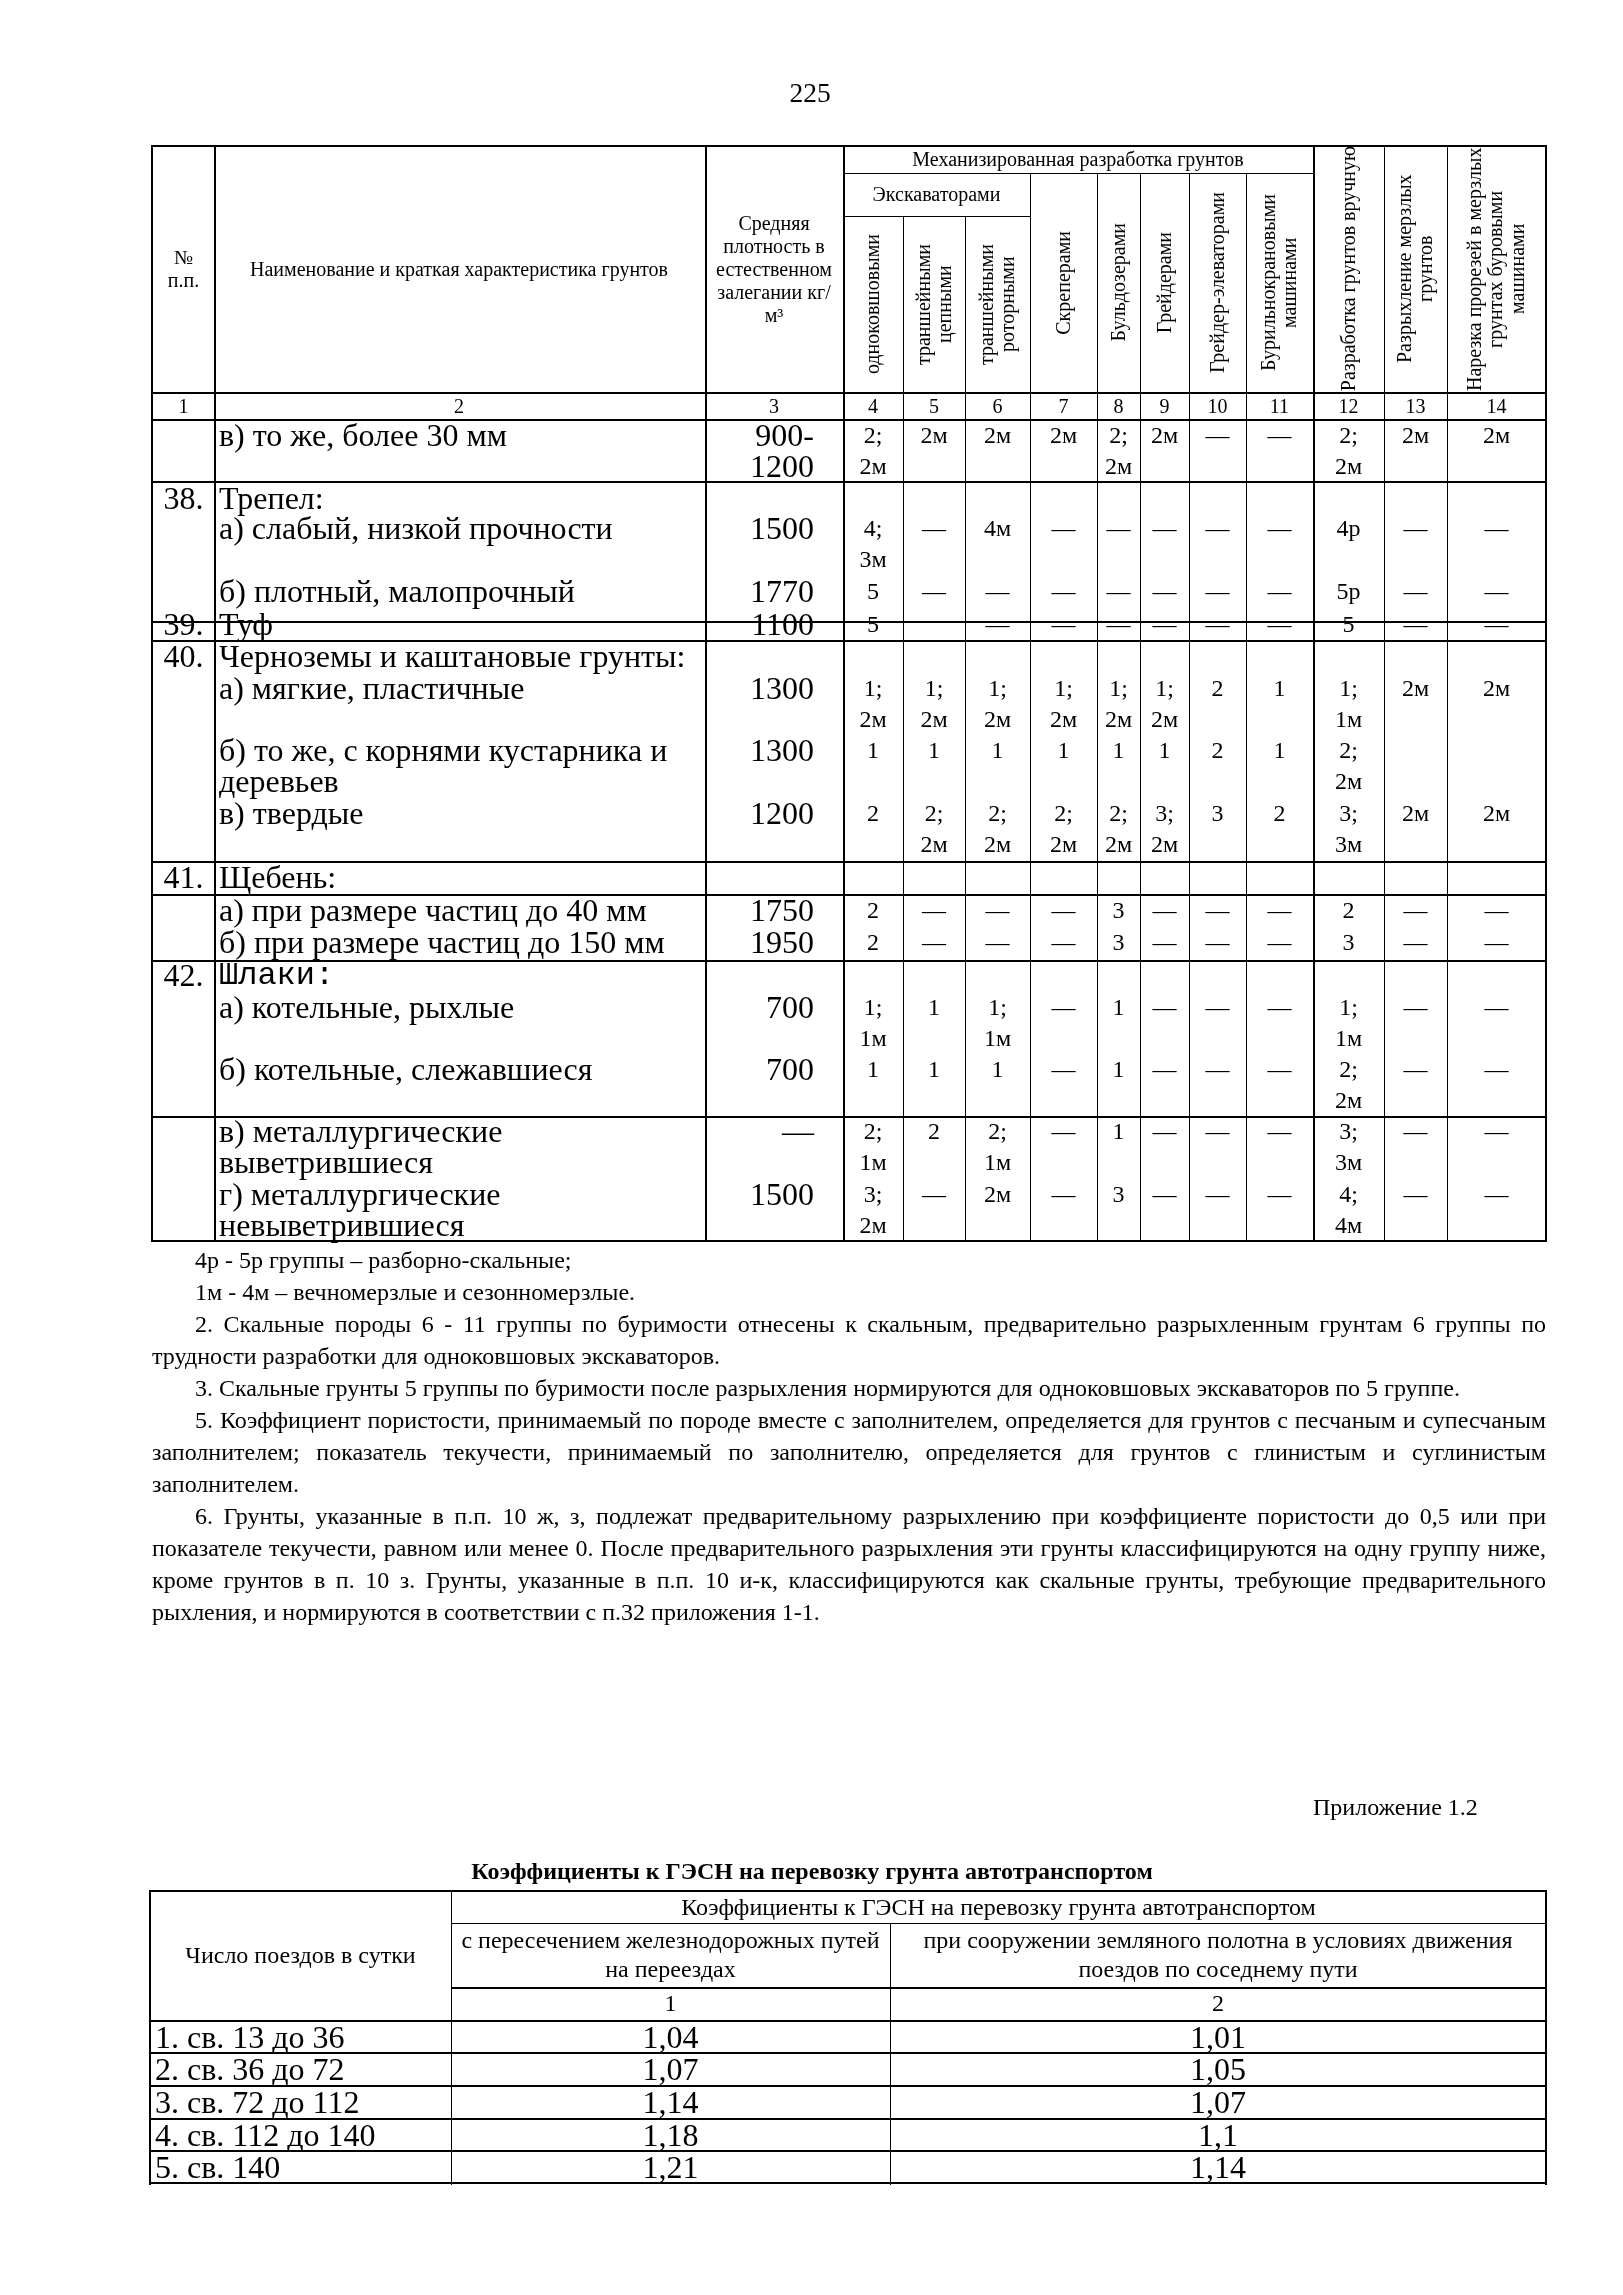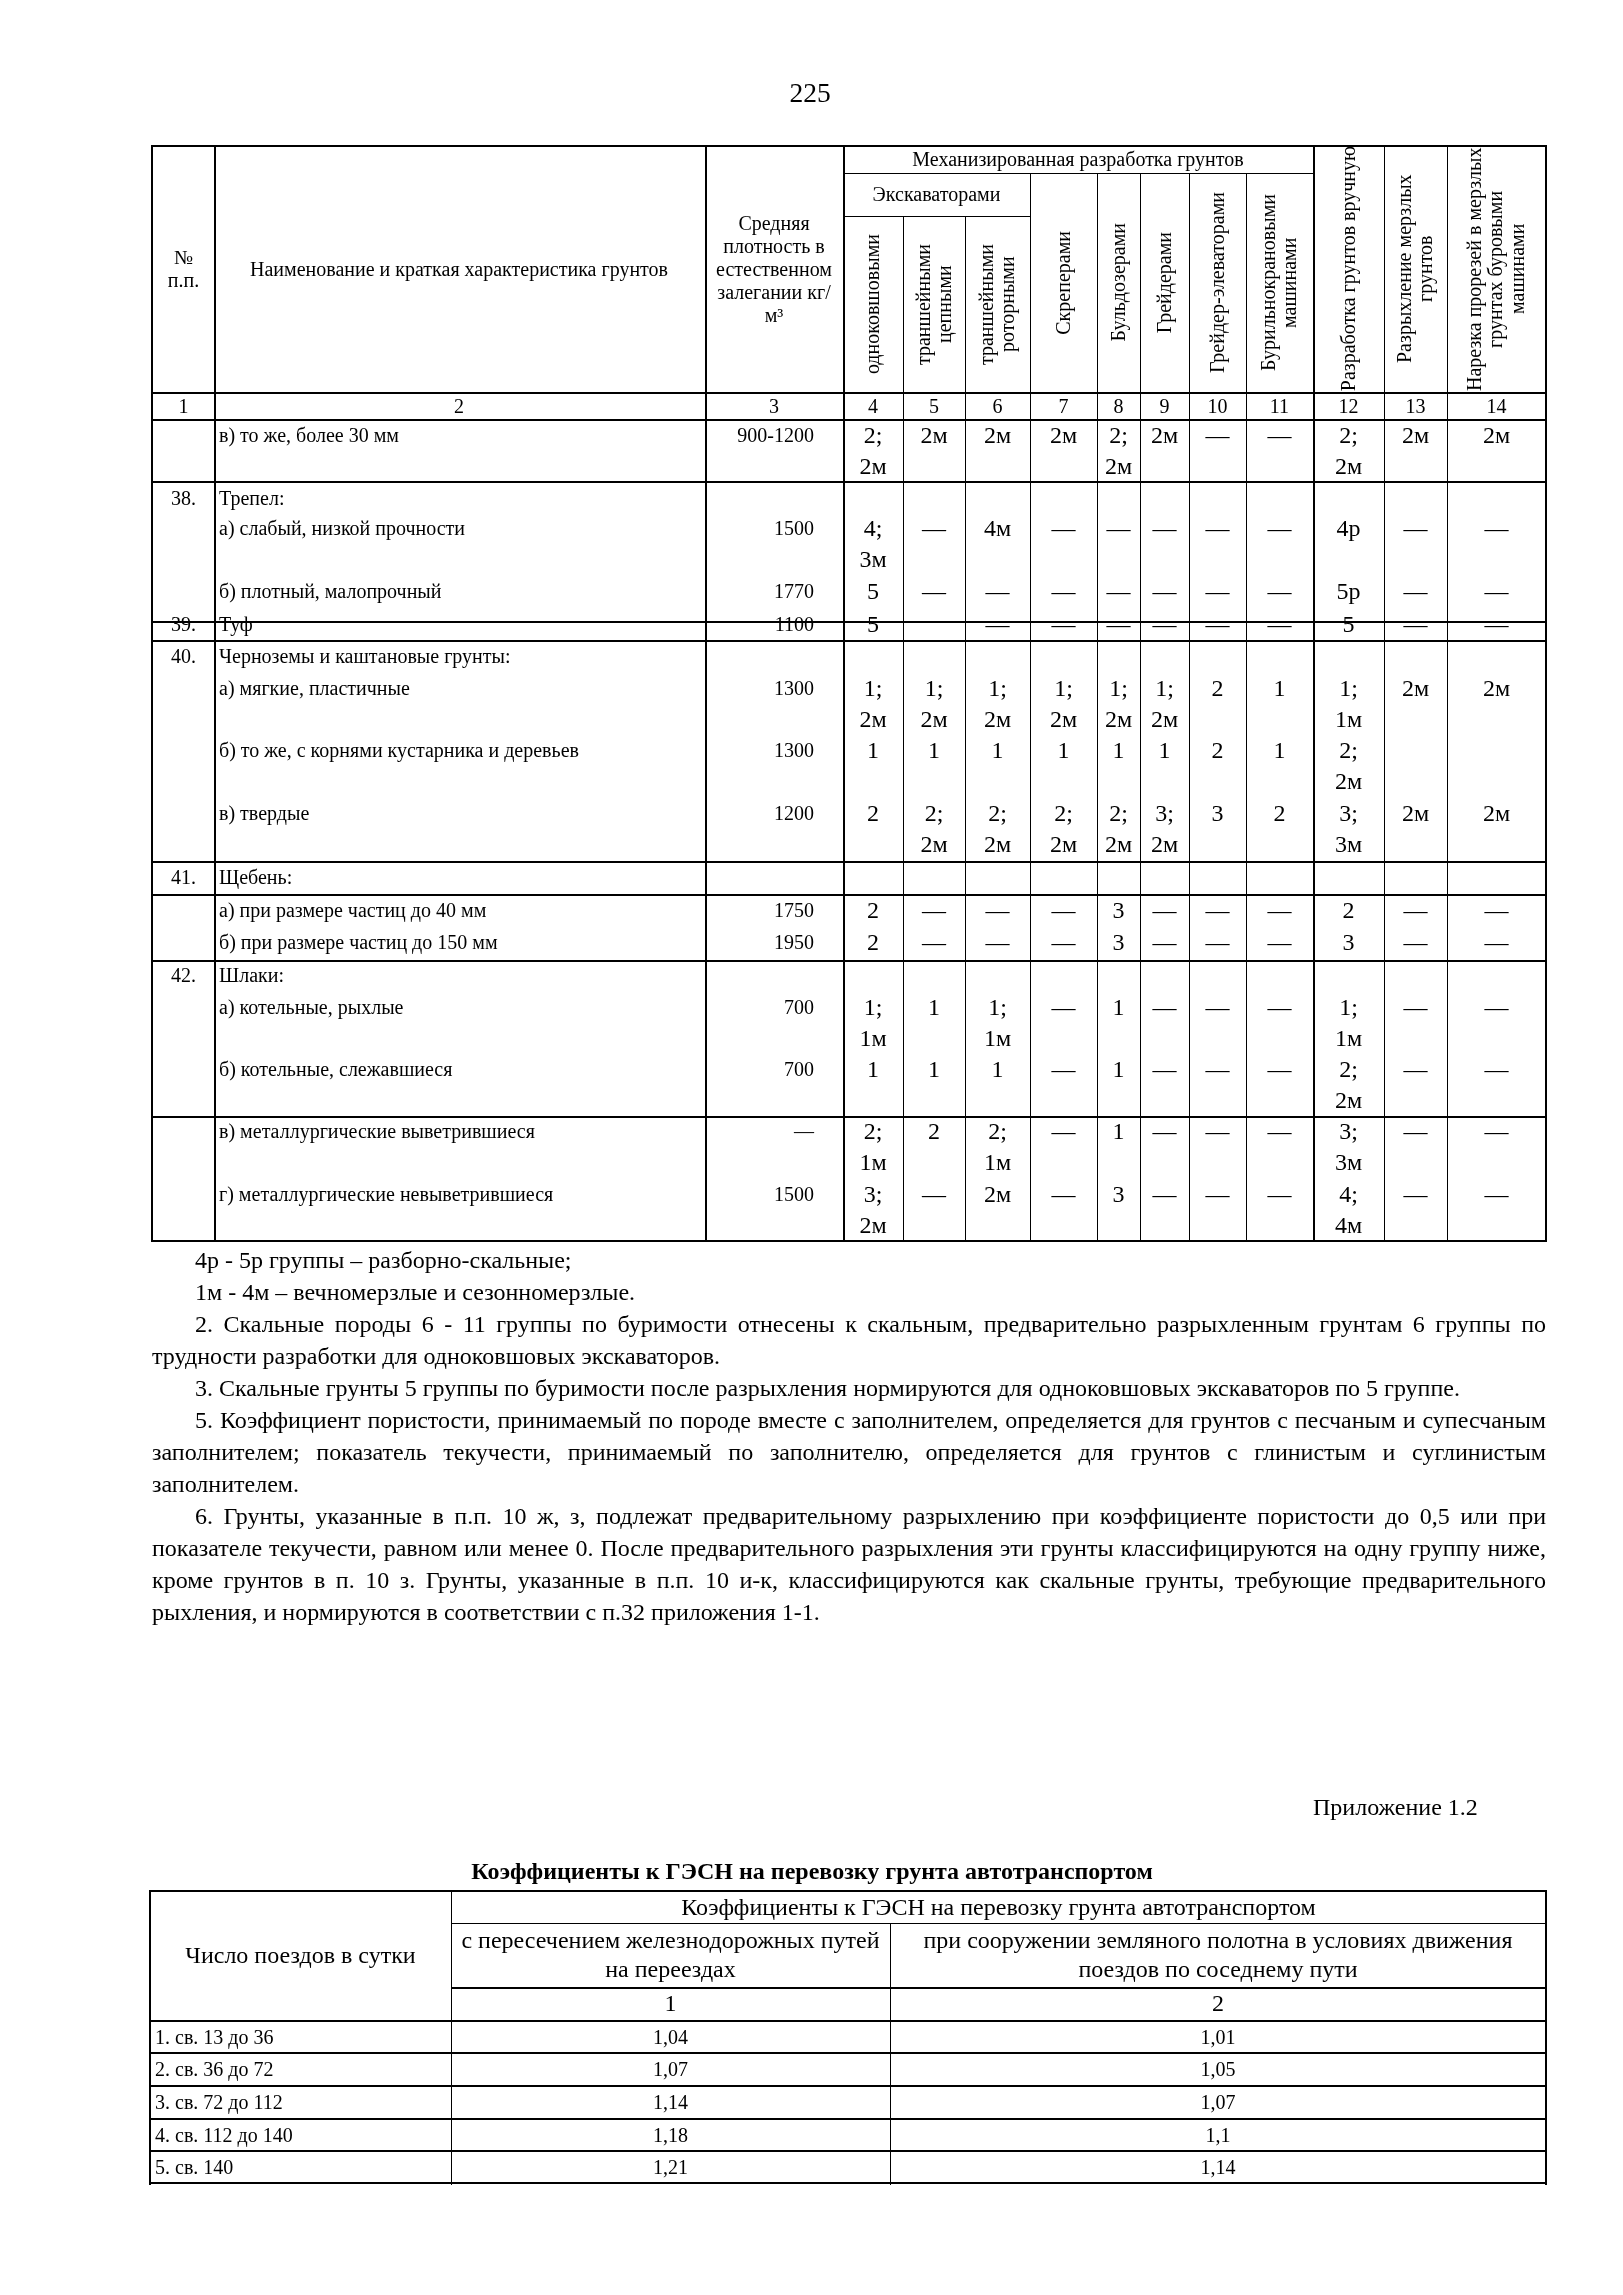--- a/index.html
+++ b/index.html
@@ -4,21 +4,21 @@
 <style>
   html, body { margin: 0; padding: 0; background: #ffffff; }
   body { width: 1624px; height: 2295px; position: relative; overflow: hidden;
          font-family: "Liberation Serif", "DejaVu Serif", serif; color: #000; }
   .abs { position: absolute; }
   .page-num { left: 0; width: 1620px; top: 77px; text-align: center; font-size: 27.5px; }
   .hl { position: absolute; height: 0; border-top: 2.3px solid #000; }
   .hl.thin { border-top-width: 1.5px; }
   .vl { position: absolute; width: 0; border-left: 2.3px solid #000; }
   .vl.thin { border-left-width: 1.5px; }
-  .cell { position: absolute; font-size: 20px; line-height: 31px; box-sizing: border-box; }
+  .cell { position: absolute; font-size: 32px; line-height: 31px; box-sizing: border-box; }
   .center { text-align: center; }
   .hdr { font-size: 20px; line-height: 23px; text-align: center; display: flex; align-items: center; justify-content: center; box-sizing: border-box; }
   .vert { position: absolute; display: flex; align-items: center; justify-content: center; }
   .vert span { writing-mode: vertical-rl; transform: rotate(180deg); font-size: 20px; line-height: 21.4px; text-align: center; white-space: pre-line; }
   .num { font-size: 20px; line-height: 26px; text-align: center; position: absolute; }
   .v { position: absolute; font-size: 24px; line-height: 31px; text-align: center; white-space: pre-line; }
   .notes p { margin: 0; font-size: 24px; line-height: 32px; text-align: justify; text-indent: 43px; }
   .notes { position: absolute; left: 152px; width: 1394px; top: 1244px; }
   .app-label { left: 1313px; top: 1794px; font-size: 24px; }
   .t2-title { left: 0; width: 1624px; text-align: center; top: 1858px; font-size: 24px; font-weight: bold; }
@@ -223,21 +223,21 @@
       <div class="v" style="left: 965px; width: 65px; top: 927px;">—</div>
       <div class="v" style="left: 1030px; width: 67px; top: 927px;">—</div>
       <div class="v" style="left: 1097px; width: 43px; top: 927px;">3</div>
       <div class="v" style="left: 1140px; width: 49px; top: 927px;">—</div>
       <div class="v" style="left: 1189px; width: 57px; top: 927px;">—</div>
       <div class="v" style="left: 1246px; width: 67px; top: 927px;">—</div>
       <div class="v" style="left: 1313px; width: 71px; top: 927px;">3</div>
       <div class="v" style="left: 1384px; width: 63px; top: 927px;">—</div>
       <div class="v" style="left: 1447px; width: 99px; top: 927px;">—</div>
       <div class="cell center" style="left: 152px; width: 63px; top: 960px;">42.</div>
-      <div class="cell" style="left: 219px; width: 481px; top: 960px;">Шлаки:</div>
+      <div class="cell" style="left: 219px; width: 481px; top: 960px; font-family: Liberation Mono, monospace;">Шлаки:</div>
       <div class="cell" style="left: 219px; width: 481px; top: 992px;">а) котельные, рыхлые</div>
       <div class="cell" style="left: 705px; width: 109px; top: 992px; text-align: right;">700</div>
       <div class="v" style="left: 843px; width: 60px; top: 992px;">1;
 1м</div>
       <div class="v" style="left: 903px; width: 62px; top: 992px;">1</div>
       <div class="v" style="left: 965px; width: 65px; top: 992px;">1;
 1м</div>
       <div class="v" style="left: 1030px; width: 67px; top: 992px;">—</div>
       <div class="v" style="left: 1097px; width: 43px; top: 992px;">1</div>
       <div class="v" style="left: 1140px; width: 49px; top: 992px;">—</div>

